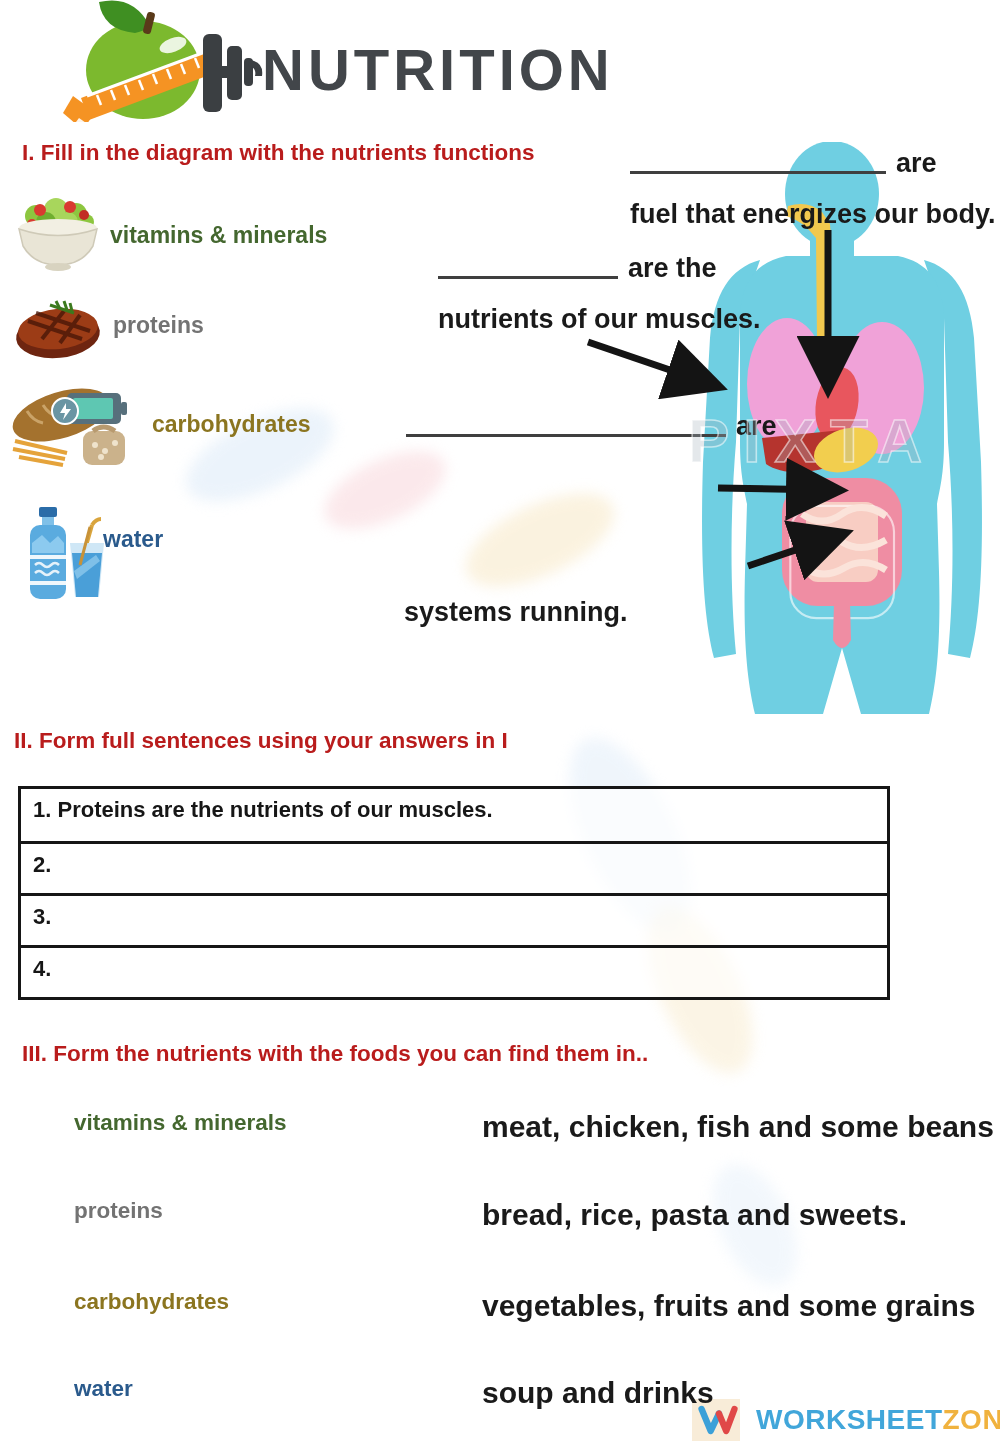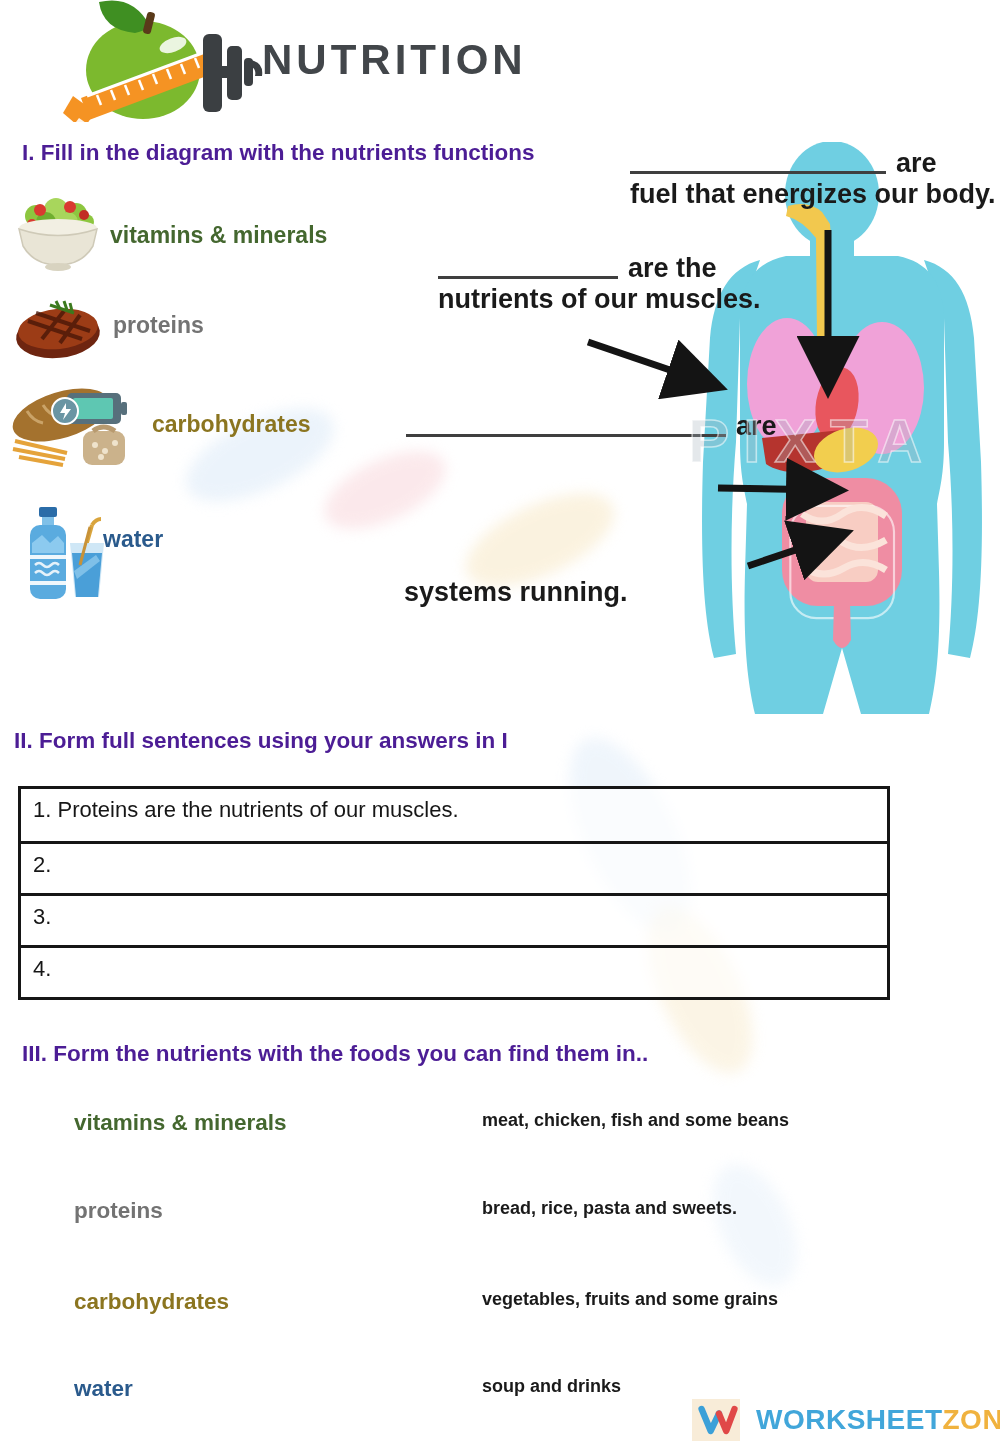--- a/index.html
+++ b/index.html
@@ -1,32 +1,32 @@
 <!DOCTYPE html>
 <html><head>
 <meta charset="utf-8">
 <style>
   html,body{margin:0;padding:0;}
   body{font-family:"Liberation Sans", sans-serif;background:#ffffff;}
   .page{position:relative;width:1000px;height:1443px;background:#ffffff;overflow:hidden;}
   .abs{position:absolute;}
   .smudge{position:absolute;border-radius:50%;filter:blur(7px);z-index:0;}
   .z1{z-index:1;} .z2{z-index:2;} .z3{z-index:3;}
-  .title{font-size:42px;font-weight:bold;letter-spacing:4px;color:#42464a;}
-  .h-sec{font-size:22.5px;font-weight:bold;color:#4c1d95;white-space:nowrap;}
+  .title{font-size:58px;font-weight:bold;letter-spacing:4px;color:#42464a;}
+  .h-sec{font-size:22.5px;font-weight:bold;color:#b91c1c;white-space:nowrap;}
   .nutrient-label{font-size:23px;font-weight:bold;white-space:nowrap;}
   .c-green{color:#44672f;} .c-red{color:#737373;} .c-olive{color:#8b7520;text-align:right;} .c-blue{color:#2a5a8c;}
   .fill-block{font-size:27px;font-weight:bold;color:#1a1a1a;white-space:nowrap;}
-  .fill-block .l2{}
+  .fill-block .l2{margin-top:20px;}
   .blank{display:inline-block;border-bottom:3px solid #3f3f3f;height:17px;vertical-align:-2px;margin-right:10px;}
   .tbl{position:absolute;left:18px;top:786px;width:866px;border:3px solid #161616;background:rgba(255,255,255,0.65);z-index:3;}
-  .tbl .row{height:52px;padding:8px 0 0 12px;font-size:22px;font-weight:normal;color:#161616;box-sizing:border-box;}
+  .tbl .row{height:52px;padding:8px 0 0 12px;font-size:22px;font-weight:bold;color:#161616;box-sizing:border-box;}
   .tbl .row + .row{border-top:3px solid #161616;}
   .pair-n{position:absolute;left:74px;font-size:22.5px;font-weight:bold;white-space:nowrap;}
-  .pair-f{position:absolute;left:482px;font-size:18px;font-weight:bold;color:#1a1a1a;white-space:nowrap;}
+  .pair-f{position:absolute;left:482px;font-size:30px;font-weight:bold;color:#1a1a1a;white-space:nowrap;}
   .brand{font-size:28px;font-weight:bold;letter-spacing:0.5px;white-space:nowrap;}
   .brand .p1{color:#41a6da;} .brand .p2{color:#f0b23e;}
   .wm-badge{position:absolute;left:692px;top:1399px;width:48px;height:42px;background:#f8ecd8;z-index:2;}
 </style>
 </head>
 <body>
 
 <div class="page">
 
   <div class="smudge" style="left:180px;top:420px;width:160px;height:70px;background:#dceaf8;opacity:.55;transform:rotate(-25deg);"></div>

